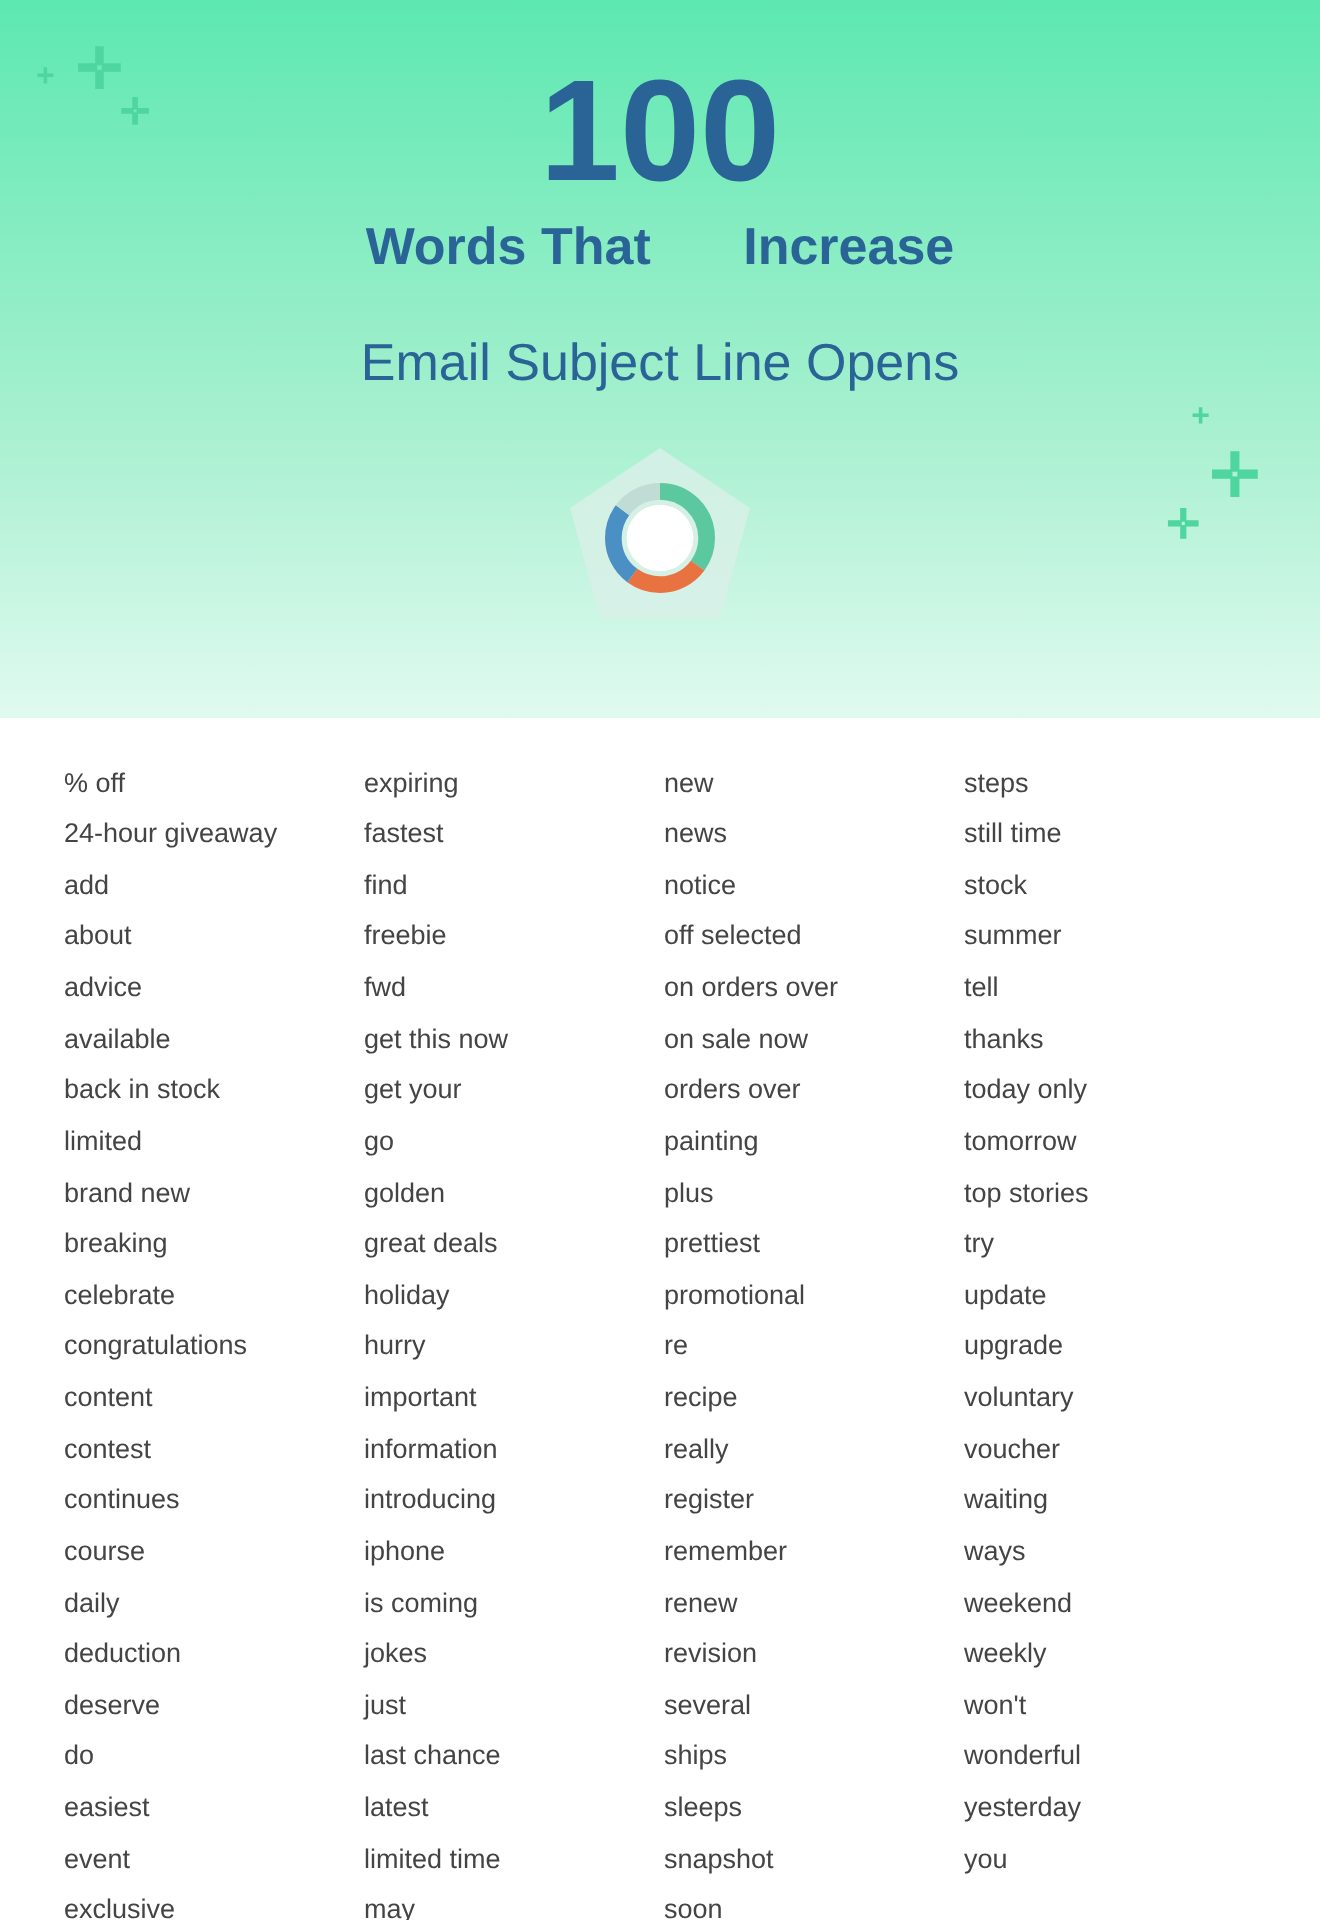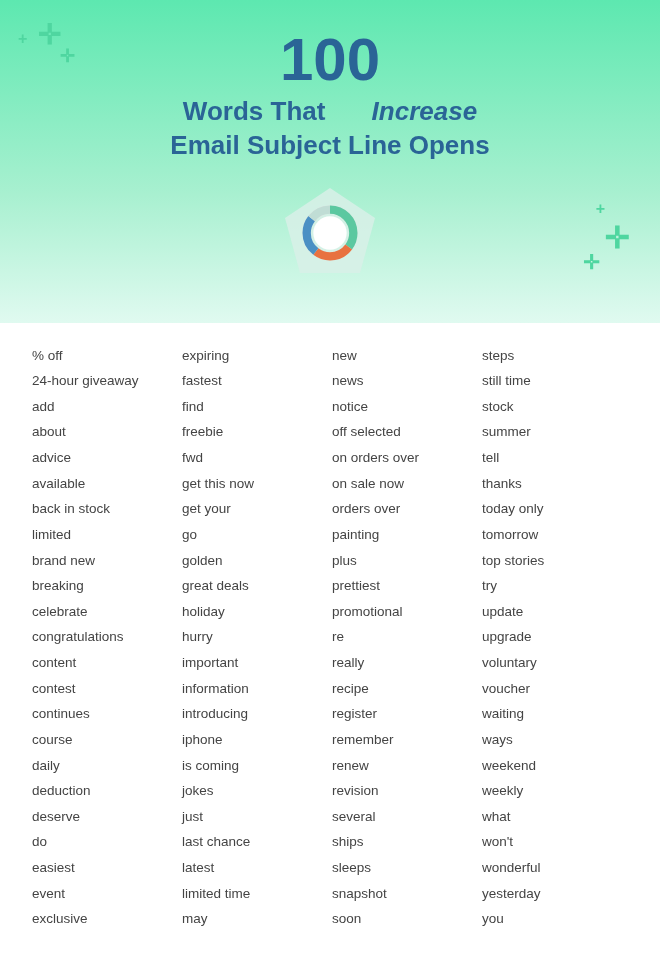--- a/index.html
+++ b/index.html
@@ -32,46 +32,46 @@
     }
 
     .plus-1 { top: 18px; left: 38px; font-size: 28px; }
     .plus-2 { top: 45px; left: 60px; font-size: 18px; }
     .plus-3 { top: 30px; left: 18px; font-size: 16px; }
     .plus-4 { top: 220px; right: 30px; font-size: 30px; }
     .plus-5 { top: 250px; right: 60px; font-size: 20px; }
     .plus-6 { top: 200px; right: 55px; font-size: 16px; }
 
     .big-number {
-      font-size: 60px;
+      font-size: 72px;
       font-weight: 900;
       color: #2a6496;
       line-height: 1;
       margin-bottom: 5px;
     }
 
     .subtitle-line1 {
       font-size: 26px;
       font-weight: 700;
       color: #2a6496;
       line-height: 1.3;
     }
 
     .subtitle-italic {
-      font-style: italic;
       color: #2a6496;
       margin-left: 39px;
     }
 
     .subtitle-line2 {
       font-size: 26px;
-      font-weight: 700;
+      font-weight: 400;
       color: #2a6496;
       line-height: 1.3;
       margin-bottom: 20px;
+      margin-top: 24px;
     }
 
     .pentagon-container {
       display: flex;
       justify-content: center;
       margin-top: 10px;
     }
 
     .pentagon-wrap {
       position: relative;
@@ -221,22 +221,22 @@
         <span class="word-item">notice</span>
         <span class="word-item">off selected</span>
         <span class="word-item">on orders over</span>
         <span class="word-item">on sale now</span>
         <span class="word-item">orders over</span>
         <span class="word-item">painting</span>
         <span class="word-item">plus</span>
         <span class="word-item">prettiest</span>
         <span class="word-item">promotional</span>
         <span class="word-item">re</span>
+        <span class="word-item">recipe</span>
         <span class="word-item">really</span>
-        <span class="word-item">recipe</span>
         <span class="word-item">register</span>
         <span class="word-item">remember</span>
         <span class="word-item">renew</span>
         <span class="word-item">revision</span>
         <span class="word-item">several</span>
         <span class="word-item">ships</span>
         <span class="word-item">sleeps</span>
         <span class="word-item">snapshot</span>
         <span class="word-item">soon</span>
       </div>
@@ -252,20 +252,19 @@
         <span class="word-item">top stories</span>
         <span class="word-item">try</span>
         <span class="word-item">update</span>
         <span class="word-item">upgrade</span>
         <span class="word-item">voluntary</span>
         <span class="word-item">voucher</span>
         <span class="word-item">waiting</span>
         <span class="word-item">ways</span>
         <span class="word-item">weekend</span>
         <span class="word-item">weekly</span>
-        <span class="word-item">what</span>
         <span class="word-item">won't</span>
         <span class="word-item">wonderful</span>
         <span class="word-item">yesterday</span>
         <span class="word-item">you</span>
       </div>
     </div>
 </div>
 
 </body></html>

